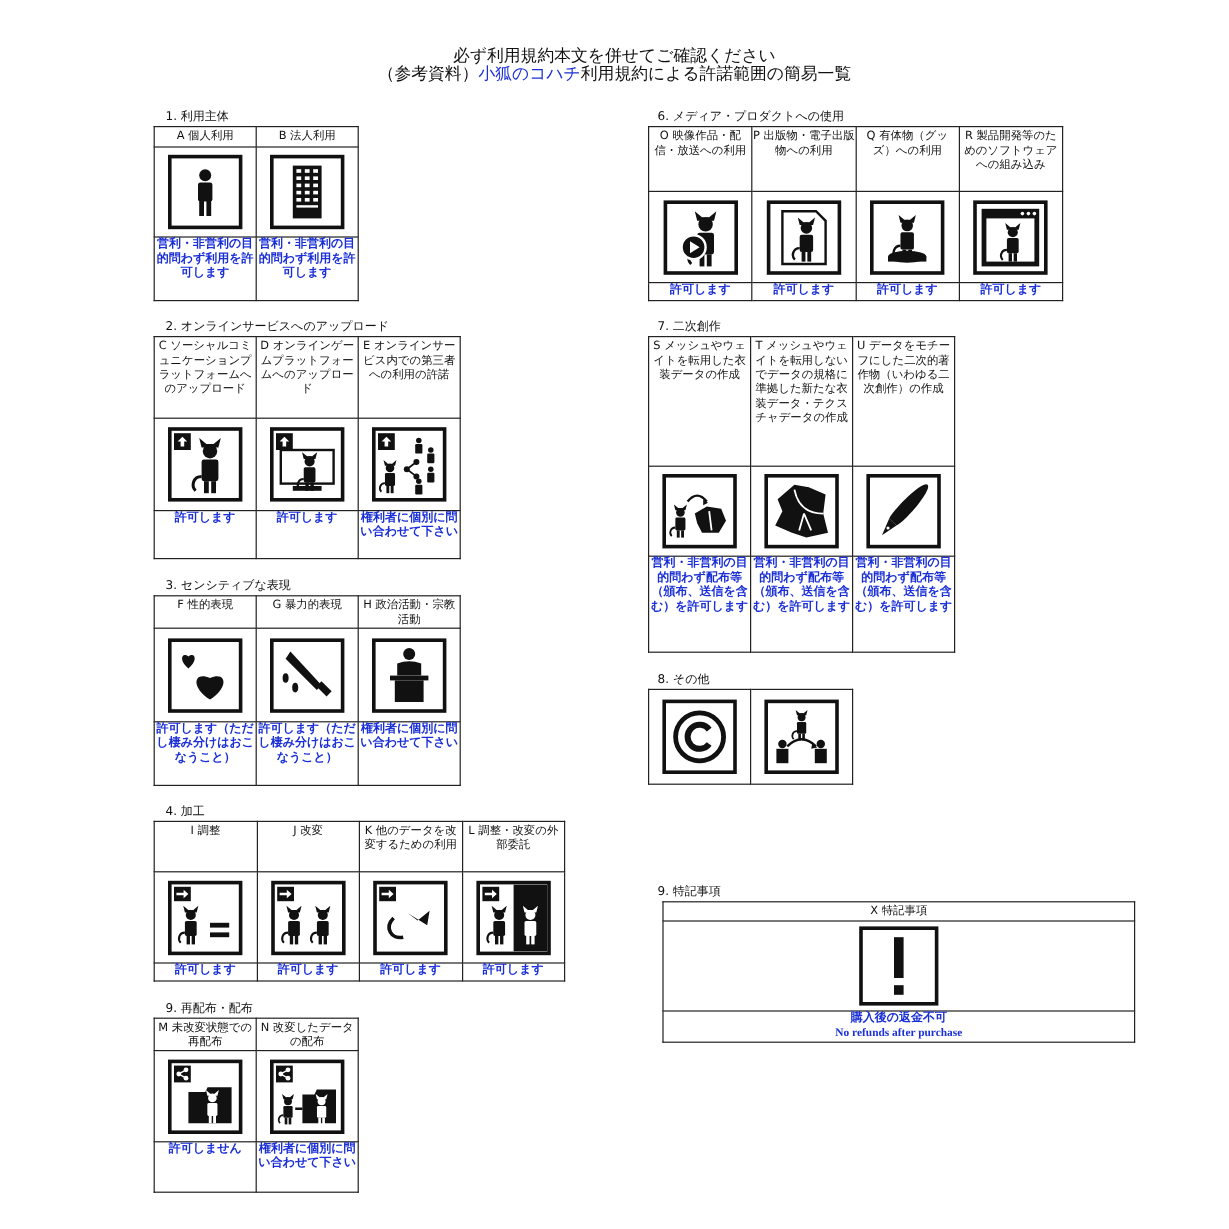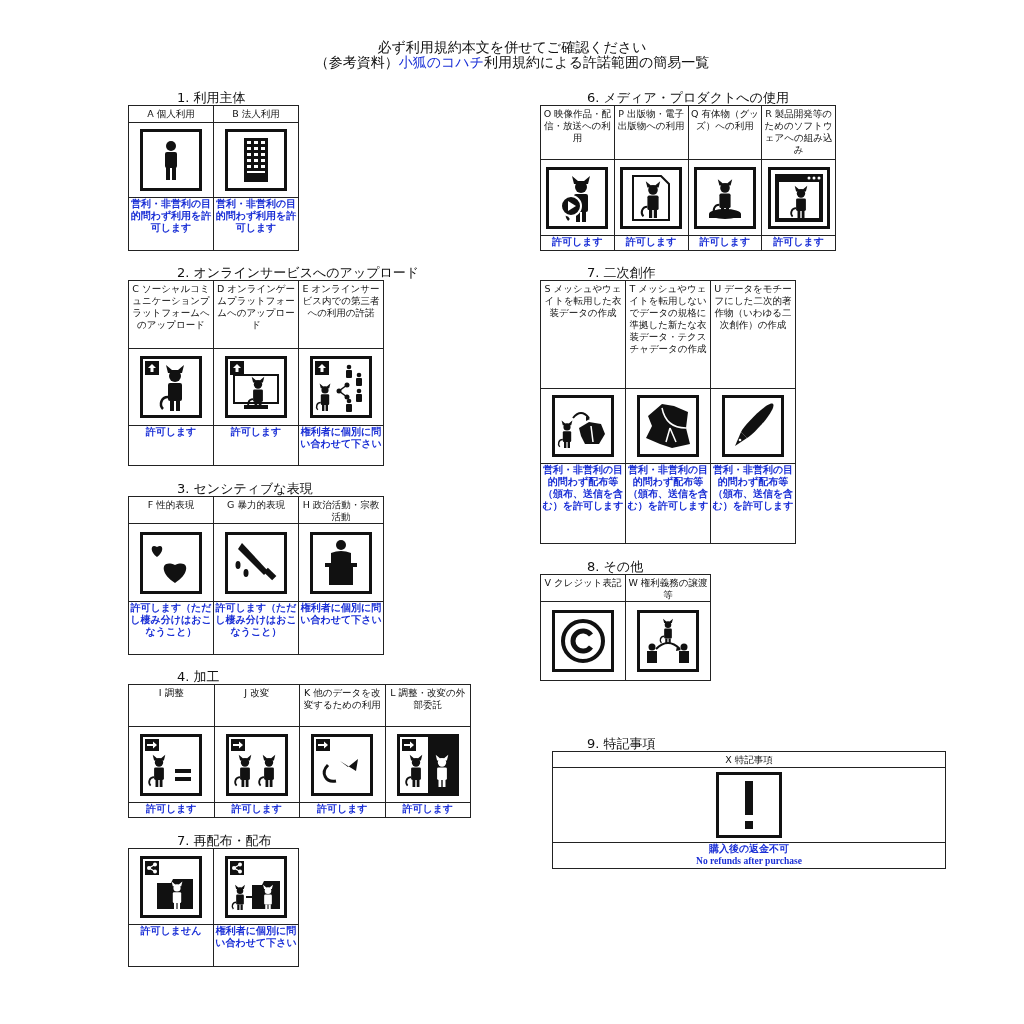--- a/index.html
+++ b/index.html
@@ -2,21 +2,21 @@
 <html><head>
 <meta charset="utf-8">
 <style>
   html, body { margin:0; padding:0; background:#ffffff; }
   body { width:1024px; height:1024px; position:relative; overflow:hidden;
          font-family:"DejaVu Sans", "Liberation Sans", sans-serif; color:#111; }
   .title { position:absolute; left:0; width:1024px; text-align:center; font-size:14px; line-height:20px; }
   .title .accent { color:#1a2fd6; }
   .t1 { top:17px;margin-top:35px; }
   .t2 { top:37px;text-align:center; }
-  .sec-label { position:absolute; font-size:13px; line-height:12px; color:#111;margin-left:39px; }
+  .sec-label { position:absolute; font-size:10px; line-height:12px; color:#111; }
   table.lic { position:absolute; border-collapse:collapse; table-layout:fixed;border-radius:20px; }
   table.lic td { border:1.5px solid #222; padding:0; text-align:center; vertical-align:top; }
   td.hdr { font-size:9.5px; line-height:12px; padding-top:2px !important; color:#111; }
   td.icon { vertical-align:middle !important; }
   td.res { font-size:10px; line-height:12px; color:#1a2fd6; font-weight:bold; }
   .box { margin:0 auto; width:62px; height:62px; border:3px solid #111; box-sizing:border-box; position:relative; background:#fff; }
   .box svg { position:absolute; left:0; top:0; width:56px; height:56px; }
   .mono { font-family:Liberation Serif, serif; font-weight:bold; }
 </style>
 </head>
@@ -264,23 +264,27 @@
   </tr>
   <tr style="height:15px">
     <td class="res">許可します</td>
     <td class="res">許可します</td>
     <td class="res">許可します</td>
     <td class="res">許可します</td>
   </tr>
 </tbody>
   </table>
 
-<div class="sec-label" style="left:138px;top:835px">7. 再配布・配布</div>
+<div class="sec-label" style="left:138px;top:835px">9. 再配布・配布</div>
 <table class="lic" style="left:128px;top:848px;width:171px">
   <tbody>
+      <tr style="height:27px">
+    <td class="hdr">M 未改変状態での再配布</td>
+    <td class="hdr">N 改変したデータの配布</td>
+  </tr>
   <tr style="height:76px">
     <td class="icon">
           <div class="box">
             <svg viewBox="0 0 56 56">
               <use href="#shr" x="2" y="2"></use>
               <path d="M14,24 L28,24 L30,20 L50,20 L50,50 L14,50 Z" fill="#111"></path>
               <use href="#catw" transform="translate(34,38) scale(0.6)"></use>
             </svg>
           </div>
         </td>
@@ -297,21 +301,21 @@
         </td>
   </tr>
   <tr style="height:42px">
     <td class="res">許可しません</td>
     <td class="res">権利者に個別に問い合わせて下さい</td>
   </tr>
 </tbody>
   </table>
 
 <div class="sec-label" style="left:548px;top:92px">6. メディア・プロダクトへの使用</div>
-<table class="lic" style="left:540px;top:105px;width:296px">
+<table class="lic" style="left:540px;top:105px;width:346px">
   <tbody>
       <tr style="height:54px">
     <td class="hdr">O 映像作品・配信・放送への利用</td>
     <td class="hdr">P 出版物・電子出版物への利用</td>
     <td class="hdr">Q 有体物（グッズ）への利用</td>
     <td class="hdr">R 製品開発等のためのソフトウェアへの組み込み</td>
   </tr>
   <tr style="height:76px">
     <td class="icon">
           <div class="box">
@@ -404,24 +408,20 @@
     <td class="res">営利・非営利の目的問わず配布等（頒布、送信を含む）を許可します</td>
     <td class="res">営利・非営利の目的問わず配布等（頒布、送信を含む）を許可します</td>
     <td class="res">営利・非営利の目的問わず配布等（頒布、送信を含む）を許可します</td>
   </tr>
 </tbody>
   </table>
 
 <div class="sec-label" style="left:548px;top:561px">8. その他</div>
 <table class="lic" style="left:540px;top:574px;width:171px">
   <tbody>
-      <tr style="height:24px">
-    <td class="hdr">V クレジット表記</td>
-    <td class="hdr">W 権利義務の譲渡等</td>
-  </tr>
   <tr style="height:79px">
     <td class="icon">
           <div class="box">
             <svg viewBox="0 0 56 56">
               <circle cx="28" cy="28" r="20" fill="none" stroke="#111" stroke-width="4"></circle>
               <path d="M36,22 A10,10 0 1 0 36,34" fill="none" stroke="#111" stroke-width="5"></path>
             </svg>
           </div>
         </td>
     <td class="icon">

